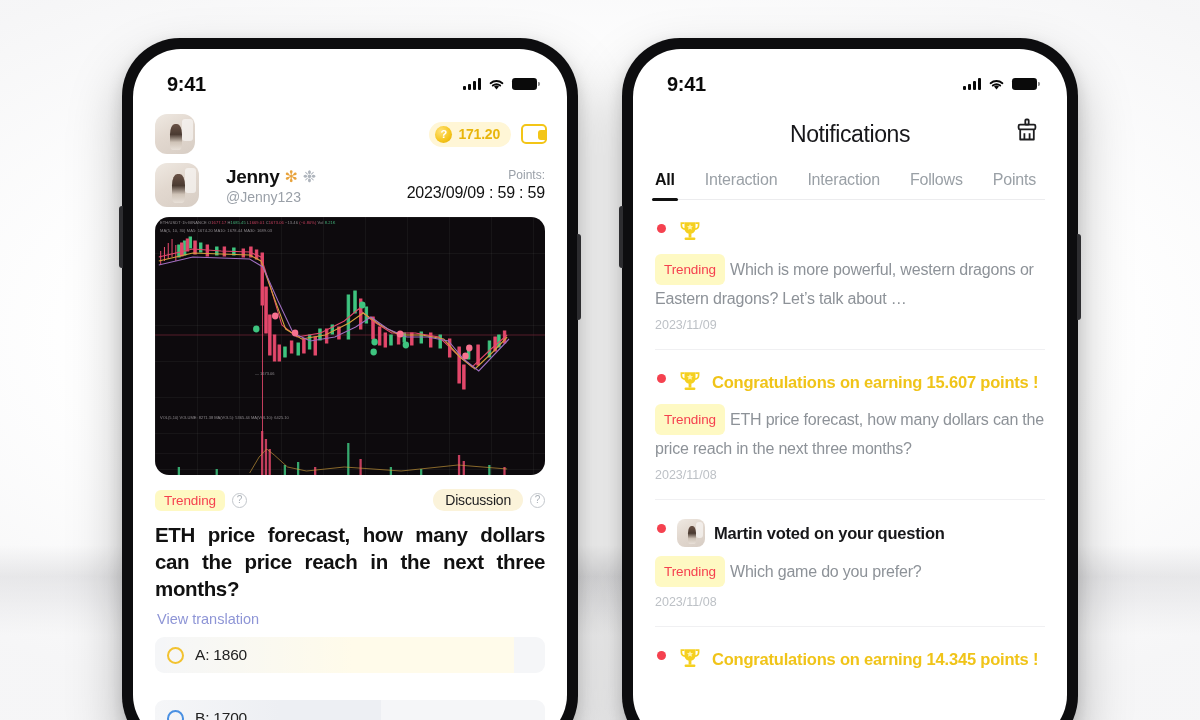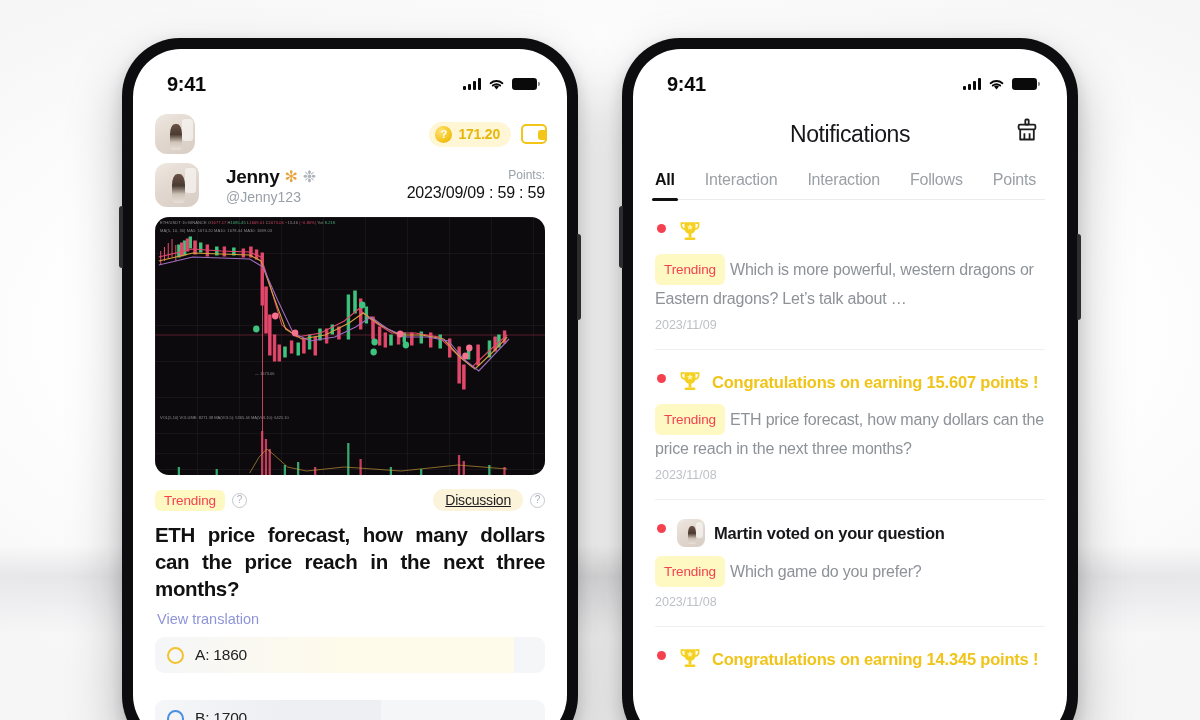--- a/index.html
+++ b/index.html
@@ -204,21 +204,20 @@
   .tag-left, .tag-right { display:flex; align-items:center; gap:7px; }
   .chip-trending {
     background:#fef9c3; color:#F5414F;
     font-size:13.5px; border-radius:6px; padding:3px 9px;
     letter-spacing:-0.1px;
   }
   .chip-discussion {
     background:#FBF3DA; color:#1d1d1f;
     font-size:14px; border-radius:11px; padding:3px 12px;
     letter-spacing:-0.2px;
-    text-decoration:underline;
   }
   .qmark {
     width:15px; height:15px; border-radius:50%;
     border:1.3px solid #c3c7cc; color:#aab0b7;
     font-size:10px; display:flex; align-items:center; justify-content:center;
     line-height:1;
   }
 
   .post-title {
     padding: 10px 22px 0 22px;

